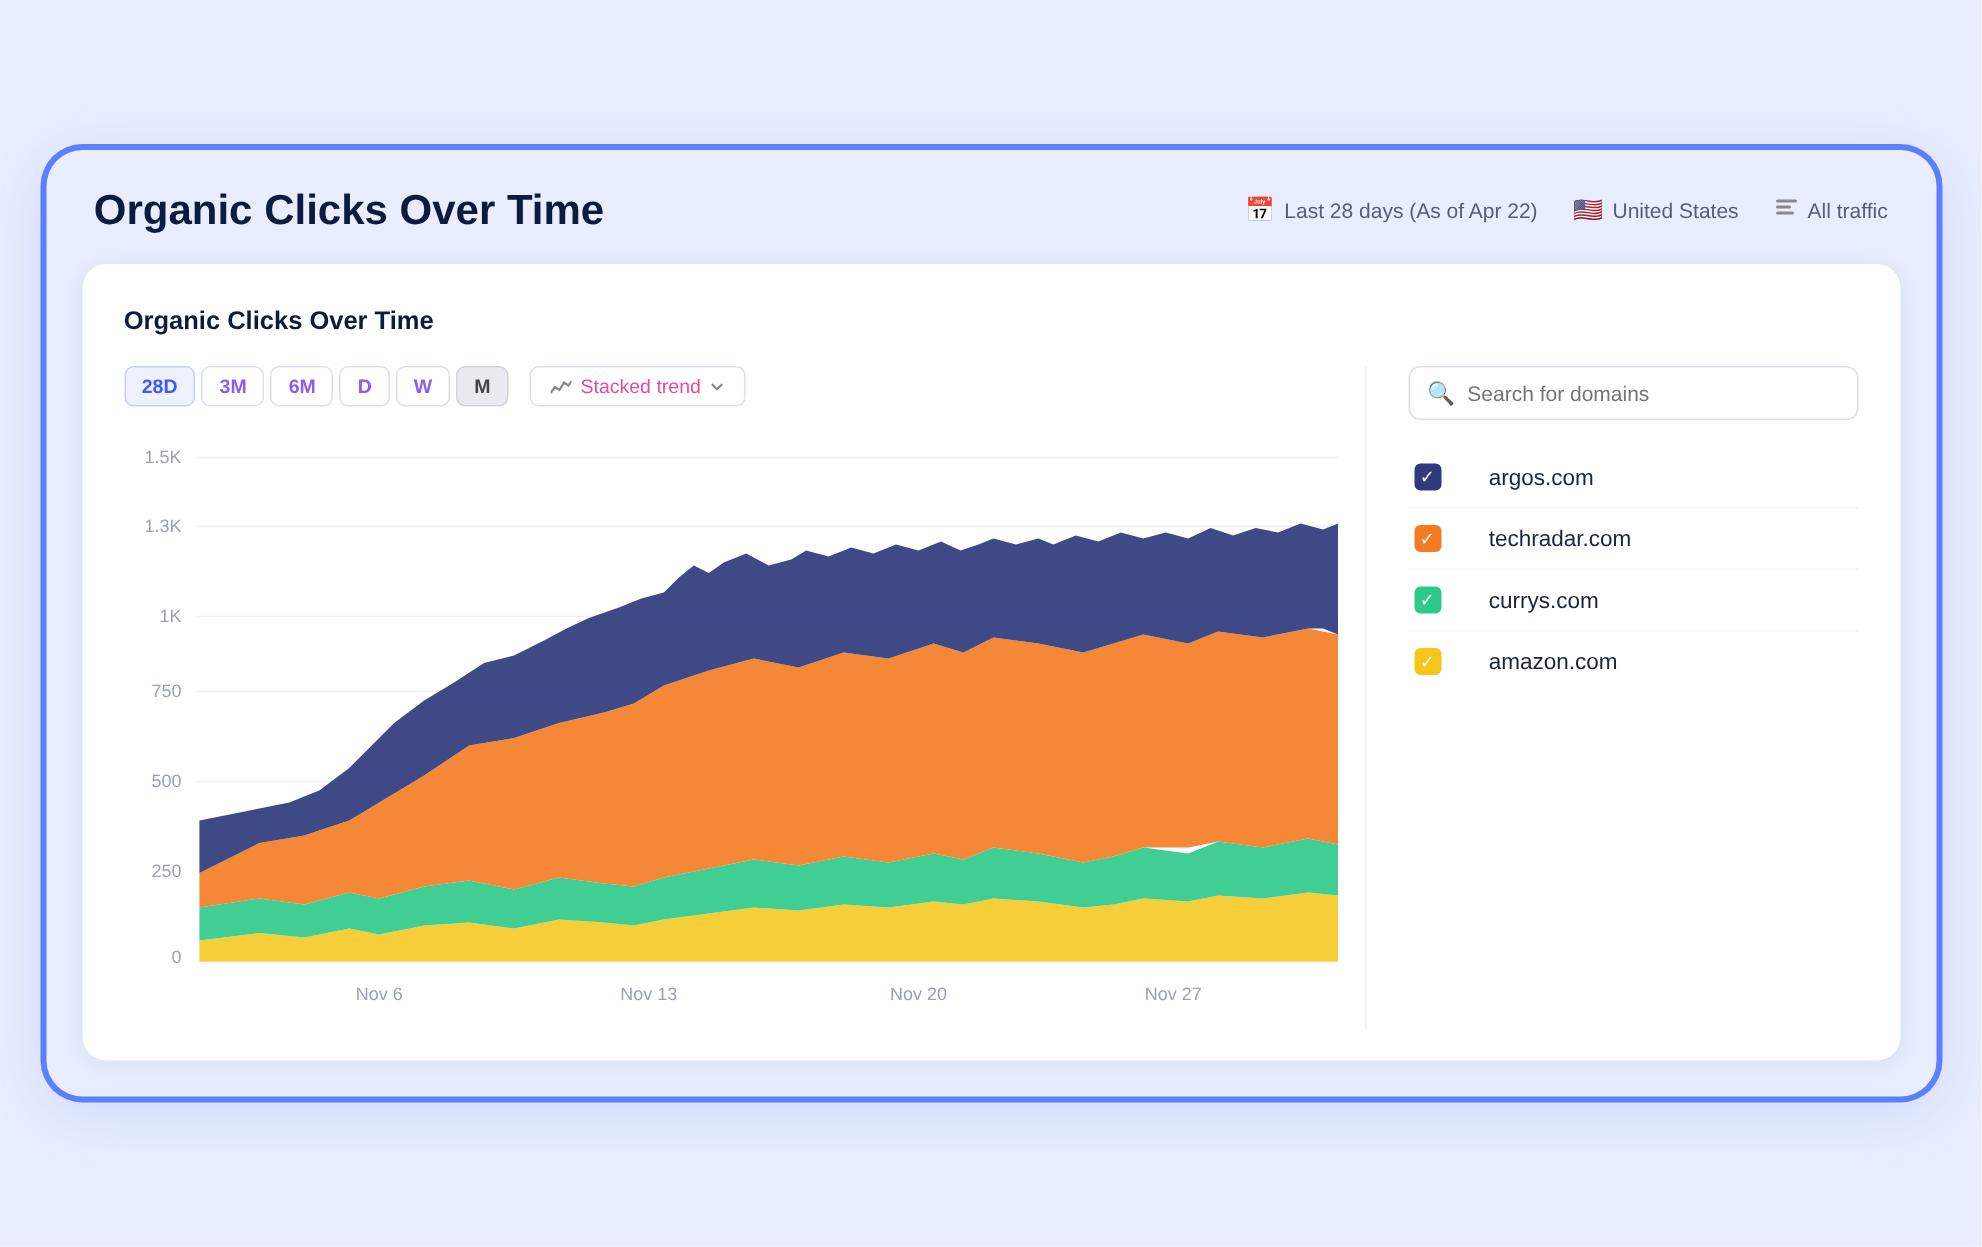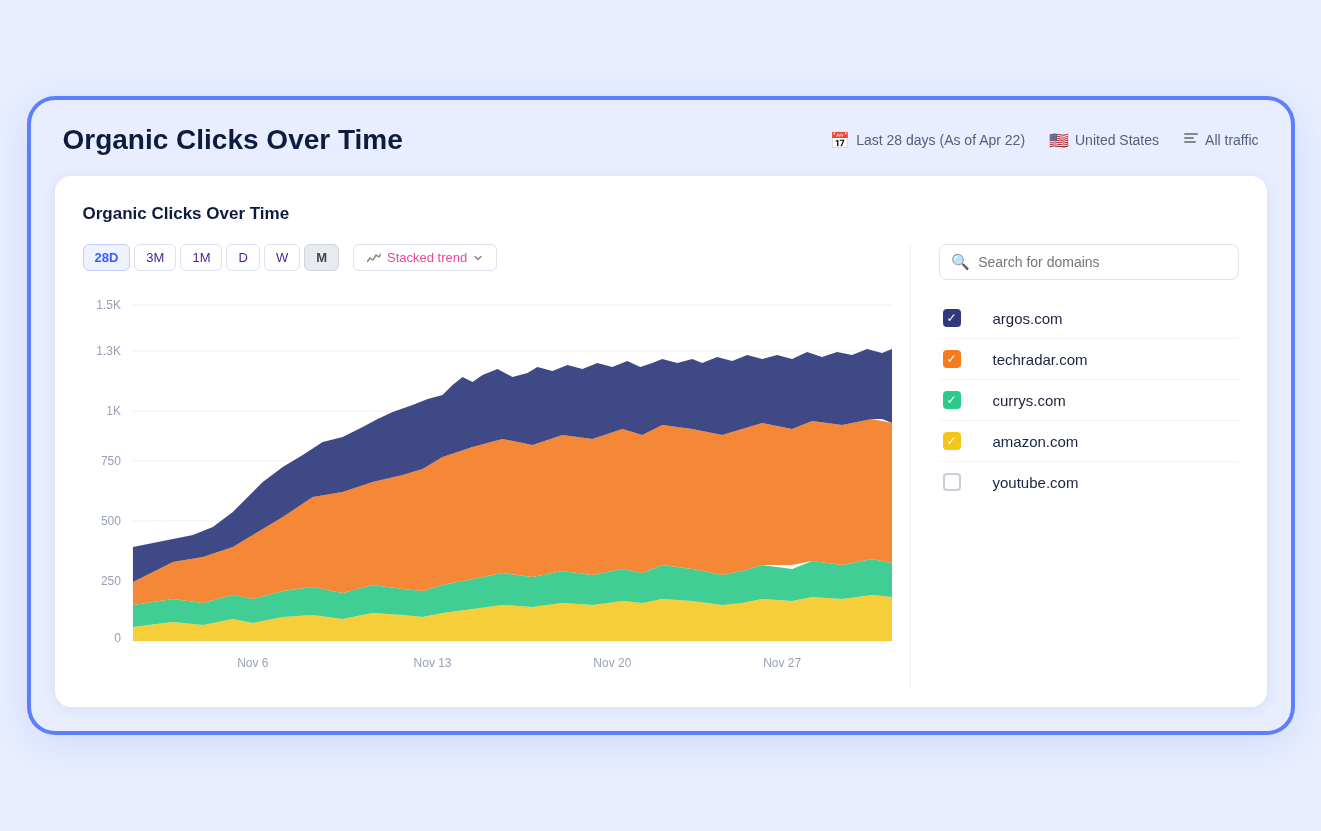--- a/index.html
+++ b/index.html
@@ -72,24 +72,24 @@
       display: flex;
       align-items: center;
       gap: 4px;
       margin-bottom: 16px;
     }
     .time-btn {
       padding: 5px 11px;
       border-radius: 6px;
       border: 1px solid #dde1ee;
       background: #fff;
-      color: #4c1d95;
+      color: #8b5cf6;
       font-size: 13px;
       cursor: pointer;
-      font-weight: 400;
+      font-weight: 700;
     }
     .time-btn.active-blue {
       background: #eef2ff;
       color: #3d5afe;
       border-color: #c5ceff;
       font-weight: 600;
       text-align: center;
     }
     .time-btn.active-gray {
       background: #e8eaf0;
@@ -225,21 +225,21 @@
   </div>
 
   <div class="main-card">
     <div class="card-title">Organic Clicks Over Time</div>
     <div class="card-body">
 
       <div class="chart-section">
         <div class="chart-controls">
           <button class="time-btn active-blue">28D</button>
           <button class="time-btn">3M</button>
-          <button class="time-btn">1M</button>
+          <button class="time-btn">6M</button>
           <button class="time-btn">D</button>
           <button class="time-btn">W</button>
           <button class="time-btn active-gray">M</button>
           <button class="trend-btn">
             <svg width="14" height="12" viewBox="0 0 14 12" fill="none">
               <path d="M0 10 L3 6 L6 8 L9 3 L12 5 L14 2" stroke="#888" stroke-width="1.5" fill="none"></path>
             </svg>
             <span>Stacked trend</span>
             <svg width="10" height="10" viewBox="0 0 10 10" fill="none">
               <path d="M2 3.5 L5 6.5 L8 3.5" stroke="#888" stroke-width="1.5" fill="none" stroke-linecap="round"></path>
@@ -306,23 +306,19 @@
             <div class="checkbox checked-green">✓</div>
             <span class="domain-name">currys.com</span>
           </div>
 
           <div class="domain-item">
             <div class="checkbox checked-yellow">✓</div>
             <span class="domain-name">amazon.com</span>
           </div>
 
 
-          <div class="domain-item">
-            <div class="checkbox unchecked"></div>
-            <span class="domain-name">youtube.com</span>
-          </div>
 
 
         </div>
       </div>
     </div>
   </div>
 </div>
 
 </body></html>

